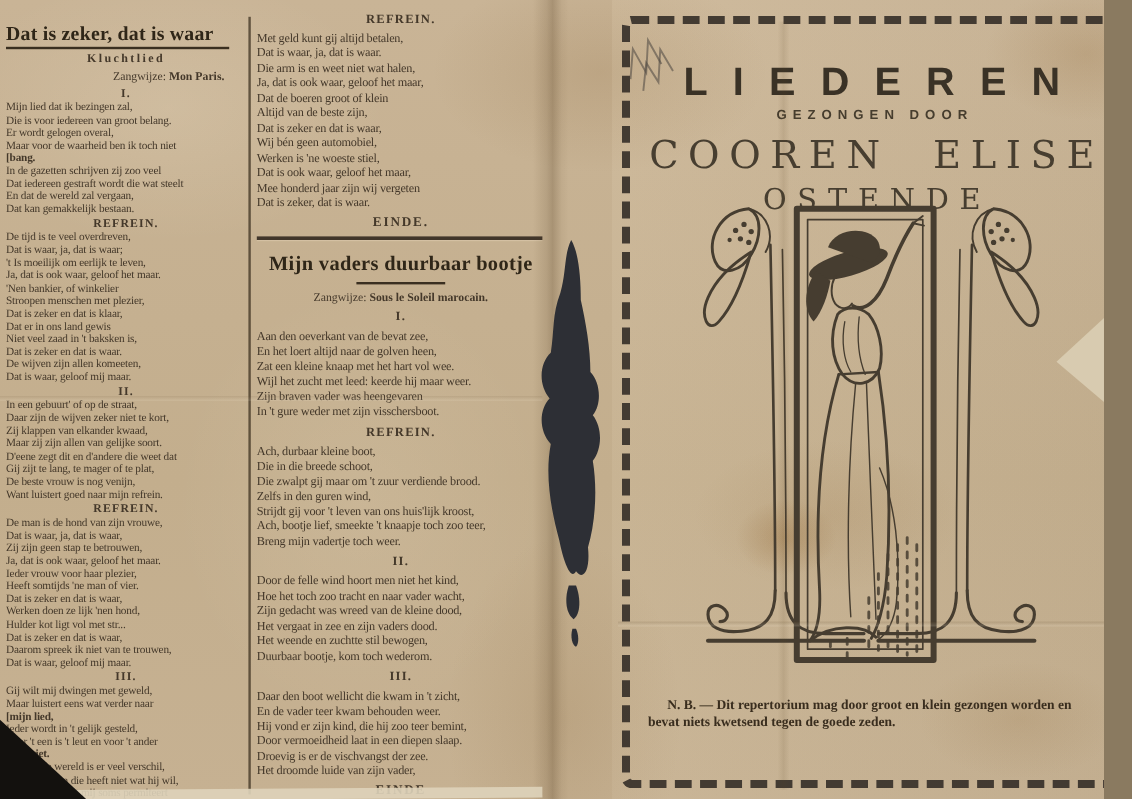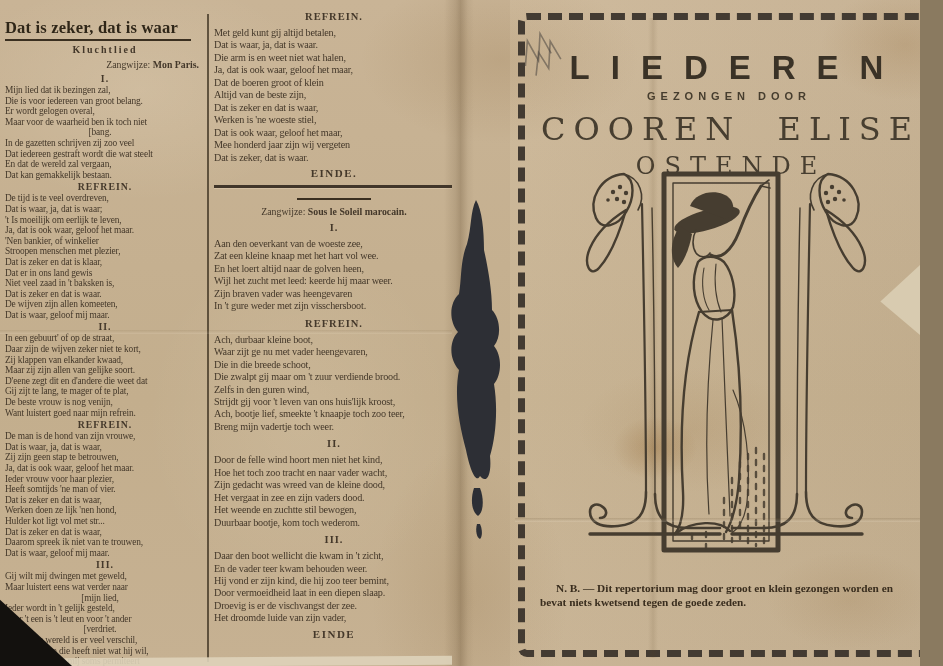--- a/index.html
+++ b/index.html
@@ -18,29 +18,29 @@
       linear-gradient(180deg,#c9b496,#c3ae8d 60%,#c6b192);
   }
   
   .page-left{position:absolute;left:0;top:0;width:510px;height:666px;}
   .col1{position:absolute;left:5px;top:18px;width:200px;}
   .col2{position:absolute;left:214px;top:6px;width:240px;}
   .col-rule{position:absolute;left:207px;top:14px;width:2px;height:648px;background:rgba(55,44,28,.72);}
   .song-title{font-weight:bold;font-size:16.5px;line-height:19px;letter-spacing:.2px;color:#2f2618;white-space:nowrap;}
   .title-rule{height:2px;background:#3a2f20;margin:2px 14px 3px 0;}
   .song-sub{text-align:center;font-weight:bold;font-size:10px;letter-spacing:2px;margin:1px 0 4px;font-family:Liberation Serif, serif;}
-  .tune{text-align:right;font-size:9.8px;margin:2px 6px 3px 0;}
+  .tune{text-align:right;font-size:9.8px;margin:2px 18px 3px 0;}
   .c2 .tune{text-align:center;margin:6px 0 4px;}
   .tune .b{font-weight:bold;}
   .shead{text-align:center;font-size:9.8px;font-weight:bold;letter-spacing:1px;line-height:12px;margin:1px 0 0;}
   .c2 .shead{font-size:10.5px;line-height:14px;margin:4px 0 3px;}
   .vline{white-space:nowrap;}
   .c1 .vline{font-size:9.4px;line-height:10.6px;letter-spacing:-.15px;}
   .c2 .vline{font-size:10.2px;line-height:12.45px;letter-spacing:-.2px;}
-  .vline.cont{text-align:center;padding-right:10px;}
+  .vline.cont{text-align:left;padding-right:10px;font-weight:bold;}
   .end-label{text-align:center;font-size:11px;font-weight:bold;letter-spacing:1.5px;margin:3px 0 2px;}
   .divider{height:3px;background:#41362a;margin:6px 2px 10px 0;box-shadow:0 1px 0 rgba(255,240,215,.25);}
   .song2-title{font-weight:bold;font-size:17px;text-align:center;letter-spacing:.3px;color:#2f2618;margin:2px 0 3px;white-space:nowrap;}
   .small-rule{width:74px;height:2px;background:#3a2f20;margin:5px auto 4px;}
   
   .page-right{position:absolute;left:510px;top:0;width:433px;height:666px;
     background:linear-gradient(100deg, rgba(255,242,216,.10), rgba(0,0,0,.02));}
   .cover-border{position:absolute;left:8px;top:13px;right:12px;bottom:9px;
     border:7px dashed #38312a;border-radius:9px;pointer-events:none;opacity:.92;}
   .cover-titles{position:absolute;left:0;top:50px;width:100%;text-align:center;color:#3c3425;}
@@ -160,49 +160,50 @@
     <div class="col2 c2">
       <div class="shead">REFREIN.</div>
       <div>
           <div class="vline">Met geld kunt gij altijd betalen,</div>
           <div class="vline">Dat is waar, ja, dat is waar.</div>
           <div class="vline">Die arm is en weet niet wat halen,</div>
           <div class="vline">Ja, dat is ook waar, geloof het maar,</div>
           <div class="vline">Dat de boeren groot of klein</div>
           <div class="vline">Altijd van de beste zijn,</div>
           <div class="vline">Dat is zeker en dat is waar,</div>
+          <div class="vline">Wij bén geen automobiel,</div>
           <div class="vline">Werken is 'ne woeste stiel,</div>
           <div class="vline">Dat is ook waar, geloof het maar,</div>
           <div class="vline">Mee honderd jaar zijn wij vergeten</div>
           <div class="vline">Dat is zeker, dat is waar.</div>
         </div>
       <div class="end-label">EINDE.</div>
 
       <div class="divider"></div>
 
+      <div class="song2-title">Mijn vaders duurbaar bootje</div>
       <div class="small-rule"></div>
       <div class="tune">
         <span>Zangwijze:</span>
         <span class="b">Sous le Soleil marocain.</span>
       </div>
 
       <div class="shead">I.</div>
       <div>
-          <div class="vline">Aan den oeverkant van de woeste zee,</div>
+          <div class="vline">Aan den oeverkant van de bevat zee,</div>
+          <div class="vline">En het loert altijd naar de golven heen,</div>
           <div class="vline">Zat een kleine knaap met het hart vol wee.</div>
-          <div class="vline">En het loert altijd naar de golven heen,</div>
           <div class="vline">Wijl het zucht met leed: keerde hij maar weer.</div>
           <div class="vline">Zijn braven vader was heengevaren</div>
           <div class="vline">In 't gure weder met zijn visschersboot.</div>
         </div>
 
       <div class="shead">REFREIN.</div>
       <div>
           <div class="vline">Ach, durbaar kleine boot,</div>
-          <div class="vline">Waar zijt ge nu met vader heengevaren,</div>
           <div class="vline">Die in die breede schoot,</div>
           <div class="vline">Die zwalpt gij maar om 't zuur verdiende brood.</div>
           <div class="vline">Zelfs in den guren wind,</div>
           <div class="vline">Strijdt gij voor 't leven van ons huis'lijk kroost,</div>
           <div class="vline">Ach, bootje lief, smeekte 't knaapje toch zoo teer,</div>
           <div class="vline">Breng mijn vadertje toch weer.</div>
         </div>
 
       <div class="shead">II.</div>
       <div>

